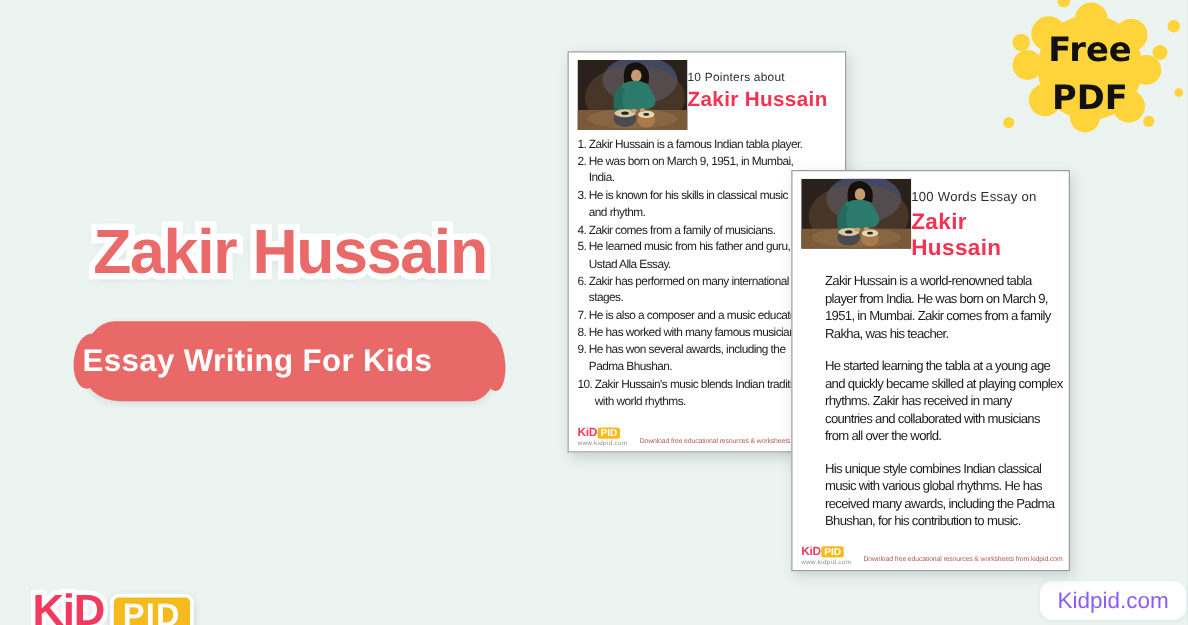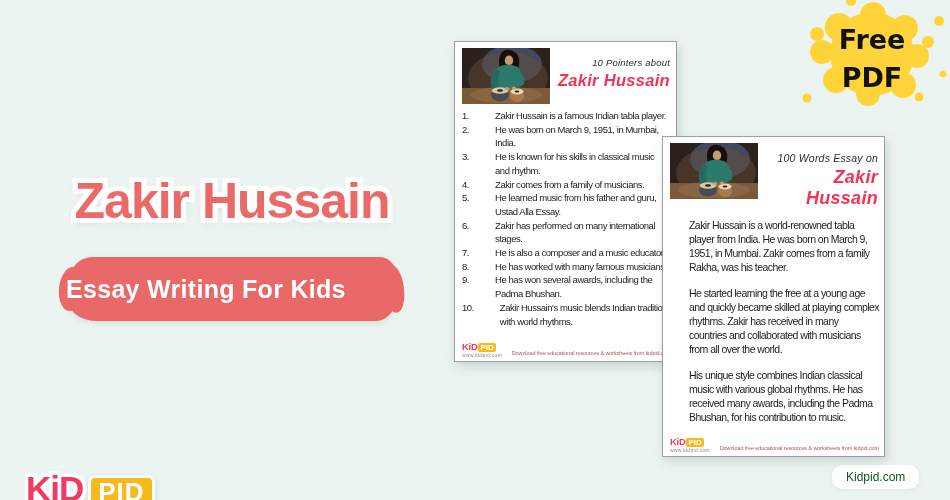--- a/index.html
+++ b/index.html
@@ -39,37 +39,37 @@
     font-size:25px; letter-spacing:.3px;
   }
 
   
   .card {
     position:absolute; width:221px; height:319px; background:#ffffff;
     border:1px solid #9e9e9e; box-shadow:2px 4px 10px rgba(70,95,90,.22);
     color:#1c1c1c;
   }
   .card-1 { left:454px; top:41px; z-index:1; }
-  .card-2 { left:633px; top:136px; z-index:2;margin-left:29px; }
+  .card-2 { left:633px; top:136px; z-index:2; }
 
   .card-head { display:flex; padding:6px 6px 2px 7px; }
   .photo { width:88px; height:56px; flex:none; display:block; }
-  .head-text { flex:1; text-align:right; padding-top:9px;font-style:italic; }
+  .head-text { flex:1; text-align:left; padding-top:9px; }
   .kicker { font-size:9.5px; color:#2d2d2d; letter-spacing:.2px; }
   .card-title { margin-top:3px; font-size:16.5px; font-weight:bold; color:#f43253; letter-spacing:.3px; }
   .card-2 .kicker { font-size:10.5px; }
   .card-2 .card-title { font-size:18px; }
 
   .pointers {
     padding:3px 0 0 7px; font-size:9.5px; line-height:13.7px;
     letter-spacing:-.45px;
   }
   .pointers .item { display:flex; }
   .pointers .num { flex:none; padding-right:2px; }
-  .pointers .line { white-space:pre;margin-left:24px; }
+  .pointers .line { white-space:pre; }
 
   .essay-body {
     padding:7px 6px 0 26px; font-size:10.5px; line-height:14px;
     letter-spacing:-.55px; height:232px; overflow:hidden;
   }
   .essay-body .para { margin-bottom:12px; }
   .essay-body .line { white-space:pre; }
 
   .card-footer {
     position:absolute; left:7px; right:5px; bottom:3px;
@@ -97,21 +97,21 @@
   .brand-kid .t-fill { position:relative; }
   .brand-pid {
     margin-left:5px; margin-top:4px; background:#f5bb1d; border:3px solid #ffffff;
     border-radius:7px; color:#ffffff; font-size:26px; line-height:28px;
     padding:0 7px; font-weight:bold; letter-spacing:1px;
     box-shadow:0 2px 5px rgba(96,128,122,.25);
   }
 
   .site-link {
     position:absolute; left:832px; top:465px; background:#ffffff;
-    border-radius:10px; padding:5px 14px; color:#14532d; font-size:12px;
+    border-radius:10px; padding:5px 14px; color:#8b5cf6; font-size:18px;
     box-shadow:0 1px 4px rgba(96,128,122,.12);
   }
 </style>
 </head>
 <body>
 
 <div class="stage">
 
   <svg width="0" height="0" style="position:absolute" aria-hidden="true">
     <defs>
@@ -246,21 +246,21 @@
       </div>
     </div>
     <div class="essay-body">
         <div class="para">
           <div class="line">Zakir Hussain is a world-renowned tabla</div>
           <div class="line">player from India. He was born on March 9,</div>
           <div class="line">1951, in Mumbai. Zakir comes from a family</div>
           <div class="line">Rakha, was his teacher.</div>
         </div>
         <div class="para">
-          <div class="line">He started learning the free at a young age</div>
+          <div class="line">He started learning the tabla at a young age</div>
           <div class="line">and quickly became skilled at playing complex</div>
           <div class="line">rhythms. Zakir has received in many</div>
           <div class="line">countries and collaborated with musicians</div>
           <div class="line">from all over the world.</div>
         </div>
         <div class="para">
           <div class="line">His unique style combines Indian classical</div>
           <div class="line">music with various global rhythms. He has</div>
           <div class="line">received many awards, including the Padma</div>
           <div class="line">Bhushan, for his contribution to music.</div>

